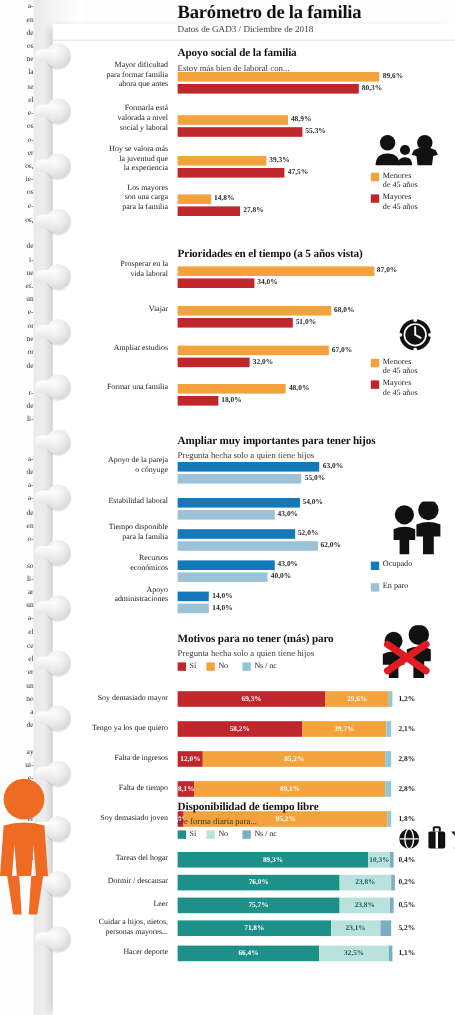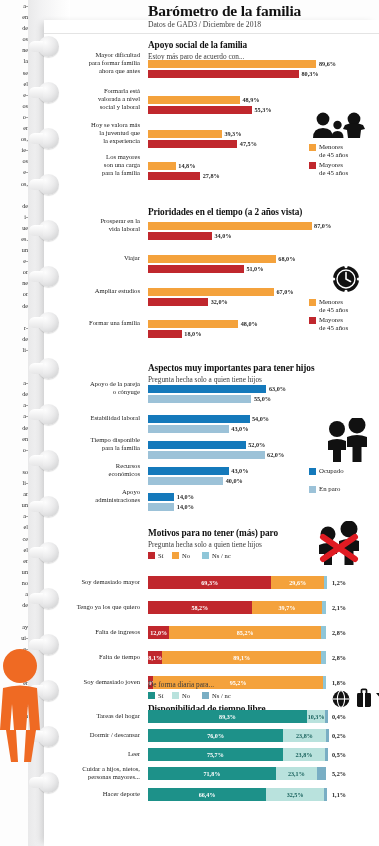--- a/index.html
+++ b/index.html
@@ -186,21 +186,21 @@
 
 <div class="content">
 
   <div class="title">Barómetro de la familia</div>
   <div class="subtitle">Datos de GAD3 / Diciembre de 2018</div>
   <div class="rule"></div>
 
   <div id="charts">
       <div class="block" style="top: 0px;">
         <div class="h-main" style="position: absolute; left: 104px; top: 40px;">Apoyo social de la familia</div>
-        <div class="h-sub" style="position: absolute; left: 104px; top: 51px;">Estoy más paro de acuerdo con...</div>
+        <div class="h-sub" style="position: absolute; left: 104px; top: 51px;">Estoy más bien de laboral con...</div>
         <div class="rowlabel" style="width: 96px; left: 0px; top: 51.4px;">
           <div>Mayor dificultad</div>
           <div>para formar familia</div>
           <div>ahora que antes</div>
         </div>
         <div class="bar or" style="left: 104px; top: 60px; width: 168.448px;"></div>
         <div class="val" style="left: 274.948px; top: 60px;">89,6%</div>
         <div class="bar rd" style="left: 104px; top: 70px; width: 150.964px;"></div>
         <div class="val" style="left: 257.464px; top: 70px;">80,3%</div>
         <div class="rowlabel" style="width: 96px; left: 0px; top: 87.4px;">
@@ -235,21 +235,21 @@
           <div>Menores</div>
           <div>de 45 años</div>
         </div>
         <div class="legend-sq" style="left: 265px; top: 162px; background: rgb(192, 39, 45);"></div>
         <div class="legend-tx" style="left: 275px; top: 161px;">
           <div>Mayores</div>
           <div>de 45 años</div>
         </div>
       </div>
       <div class="block" style="top: 0px;">
-        <div class="h-main" style="position: absolute; left: 104px; top: 207px;">Prioridades en el tiempo (a 2 años vista)</div>
+        <div class="h-main" style="position: absolute; left: 104px; top: 207px;">Prioridades en el tiempo (a 5 años vista)</div>
         <div class="rowlabel" style="width: 96px; left: 0px; top: 217.2px;">
           <div>Prosperar en la</div>
           <div>vida laboral</div>
         </div>
         <div class="bar or" style="left: 104px; top: 222px; width: 163.56px;"></div>
         <div class="val" style="left: 270.06px; top: 222px;">87,0%</div>
         <div class="bar rd" style="left: 104px; top: 232px; width: 63.92px;"></div>
         <div class="val" style="left: 170.42px; top: 232px;">34,0%</div>
         <div class="rowlabel" style="width: 96px; left: 0px; top: 254px;">
           <div>Viajar</div>
@@ -277,21 +277,21 @@
           <div>Menores</div>
           <div>de 45 años</div>
         </div>
         <div class="legend-sq" style="left: 265px; top: 317px; background: rgb(192, 39, 45);"></div>
         <div class="legend-tx" style="left: 275px; top: 316px;">
           <div>Mayores</div>
           <div>de 45 años</div>
         </div>
       </div>
       <div class="block" style="top: 0px;">
-        <div class="h-main" style="position: absolute; left: 104px; top: 363px;">Aspectos muy importantes para tener hijos</div>
+        <div class="h-main" style="position: absolute; left: 104px; top: 363px;">Ampliar muy importantes para tener hijos</div>
         <div class="h-sub" style="position: absolute; left: 104px; top: 374px;">Pregunta hecha solo a quien tiene hijos</div>
         <div class="rowlabel" style="width: 96px; left: 0px; top: 380.2px;">
           <div>Apoyo de la pareja</div>
           <div>o cónyuge</div>
         </div>
         <div class="bar b1" style="left: 104px; top: 385px; width: 118.44px;"></div>
         <div class="val" style="left: 224.94px; top: 385px;">63,0%</div>
         <div class="bar b2" style="left: 104px; top: 395px; width: 103.4px;"></div>
         <div class="val" style="left: 209.9px; top: 395px;">55,0%</div>
         <div class="rowlabel" style="width: 96px; left: 0px; top: 414px;">
@@ -379,21 +379,21 @@
         <div class="outval" style="left: 288px; top: 651px;">2,8%</div>
         <div class="rowlabel" style="width: 98px; left: -2px; top: 678px;">
           <div>Soy demasiado joven</div>
         </div>
         <div class="seg s-red" style="left: 104px; top: 676px; width: 5.34px;">3,0%</div>
         <div class="seg s-or" style="left: 109.34px; top: 676px; width: 169.456px;">95,2%</div>
         <div class="seg s-bl" style="left: 278.796px; top: 676px; width: 3.204px;"></div>
         <div class="outval" style="left: 288px; top: 676px;">1,8%</div>
       </div>
       <div class="block" style="top: 0px;">
-        <div class="h-main" style="position: absolute; left: 104px; top: 668px; margin-top: 36px;">Disponibilidad de tiempo libre</div>
+        <div class="h-main" style="position: absolute; left: 104px; top: 668px;">Disponibilidad de tiempo libre</div>
         <div class="h-sub" style="position: absolute; left: 104px; top: 679px;">De forma diaria para...</div>
         <div class="legend-in" style="left: 104px; top: 692px;">
           <i style="background:#1d9189"></i>
           <span>Sí</span>
         </div>
         <div class="legend-in" style="left: 128px; top: 692px;">
           <i style="background:#b9e2dd"></i>
           <span>No</span>
         </div>
         <div class="legend-in" style="left: 158px; top: 692px;">

